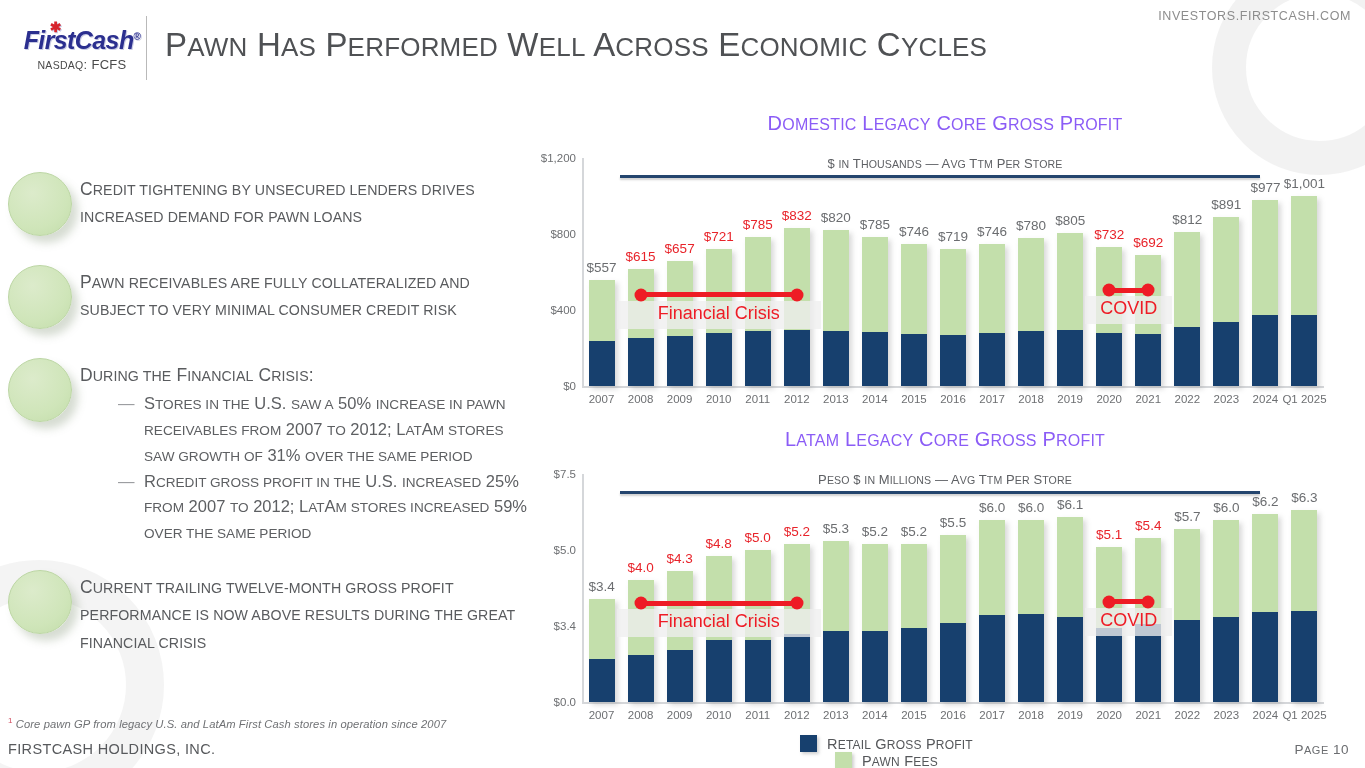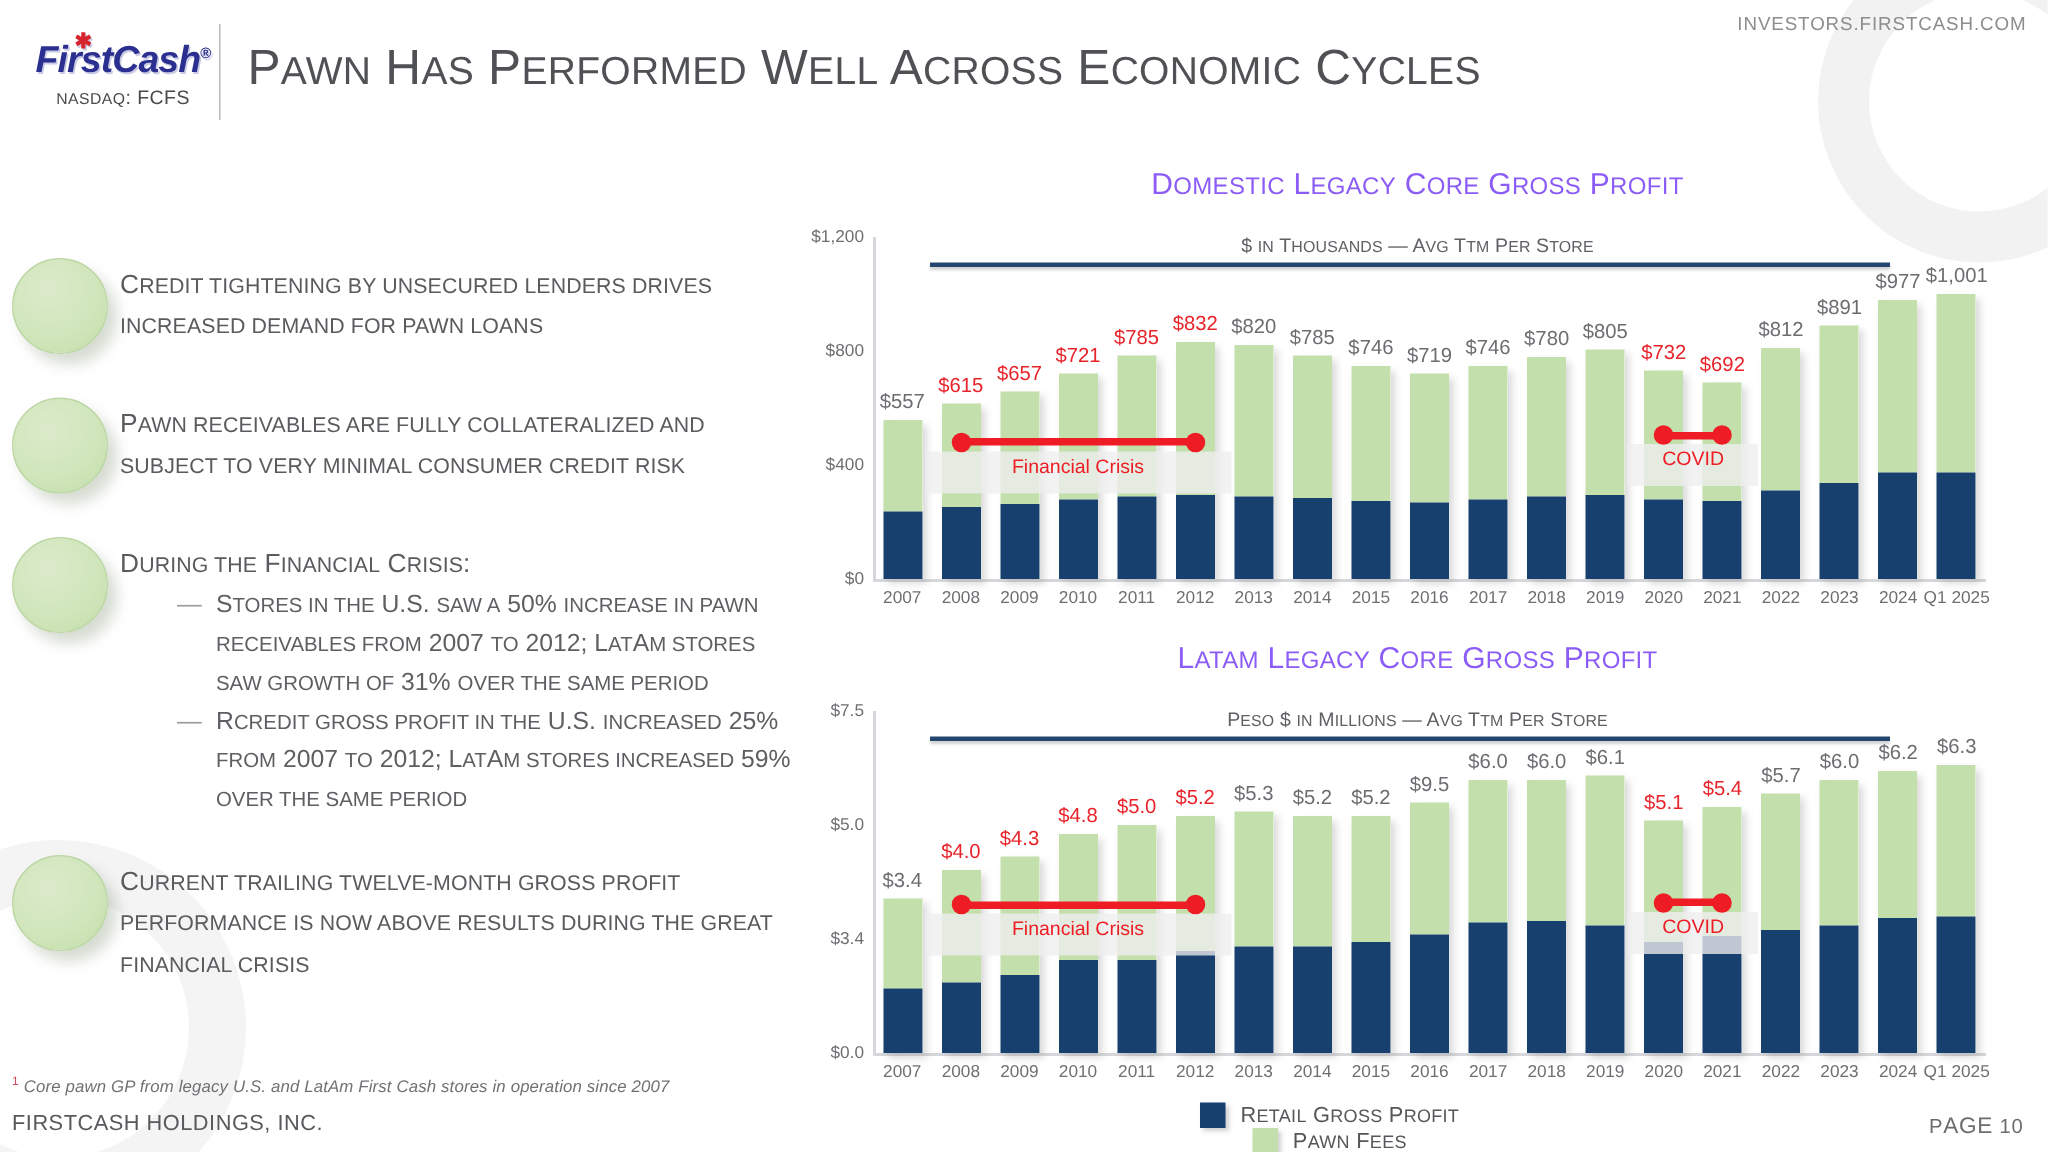--- a/index.html
+++ b/index.html
@@ -85,21 +85,21 @@
   }
   .footnote sup { color: #d14b5e; font-size: 8px; font-style: normal; }
   .company {
     position: absolute; left: 8px; top: 741px;
     font-size: 14.5px; color: #57595c; letter-spacing: .35px; font-weight: 300;
   }
   .page-no {
     position: absolute; right: 16px; top: 742px;
     font-size: 13.5px; color: #6b6d70; letter-spacing: .5px; font-weight: 300;
   }
-  .page-no .sc { font-size: 15px; }
+  .page-no .sc { font-size: 11px; }
 
   
   .chart-block { position: absolute; }
   .ch-title {
     text-align: center; font-size: 20px; color: #8b5cf6; font-weight: 300;
     letter-spacing: .2px; white-space: nowrap;
   }
   .ch-title .sc { font-size: 16px; }
   .ch-sub {
     text-align: center; font-size: 13px; color: #5e6064; font-weight: 400;
@@ -135,21 +135,21 @@
   
   .marker-line { position: absolute; height: 5px; background: #ee1c25; border-radius: 3px; }
   .marker-dot {
     position: absolute; width: 13px; height: 13px; border-radius: 50%;
     background: #ee1c25; transform: translate(-50%,-50%);
   }
   .marker-band {
     position: absolute; background: rgba(238,238,238,.78);
   }
   .marker-text {
-    position: absolute; text-align: right; font-size: 13px; color: #ef3e44;
+    position: absolute; text-align: right; font-size: 18px; color: #ef3e44;
     font-weight: 300; white-space: nowrap; transform: translateX(-50%);
   }
 
   
   .legend { position: absolute; left: 800px; top: 735px; display: flex; align-items: center; flex-direction: column; }
   .lg-item { display: flex; align-items: center; margin-right: 46px; }
   .lg-swatch { width: 17px; height: 17px; margin-right: 10px; box-shadow: 2px 2px 3px rgba(150,150,150,.45); }
   .lg-label { font-size: 14.5px; color: #55575a; font-weight: 300; letter-spacing: .2px; }
   .lg-label .sc { font-size: 12px; }
 </style>
@@ -420,21 +420,21 @@
         <div class="bar" style="left: 370.947px; top: 69.92px; width: 26px; height: 158.08px;">
           <div class="seg-light" style="top: 0px; height: 83.6px; background: rgb(195, 223, 171);"></div>
           <div class="seg-dark" style="top: 83.6px; height: 74.48px; background: rgb(23, 64, 110);"></div>
         </div>
         <div class="vlabel" style="left: 383.947px; top: 49.92px;">$5.2</div>
         <div class="xtick" style="left: 353.947px; top: 235px; width: 60px;">2015</div>
         <div class="bar" style="left: 410px; top: 60.8px; width: 26px; height: 167.2px;">
           <div class="seg-light" style="top: 0px; height: 88.16px; background: rgb(195, 223, 171);"></div>
           <div class="seg-dark" style="top: 88.16px; height: 79.04px; background: rgb(23, 64, 110);"></div>
         </div>
-        <div class="vlabel" style="left: 423px; top: 40.8px;">$9.5</div>
+        <div class="vlabel" style="left: 423px; top: 40.8px;">$5.5</div>
         <div class="xtick" style="left: 393px; top: 235px; width: 60px;">2016</div>
         <div class="bar" style="left: 449.053px; top: 45.6px; width: 26px; height: 182.4px;">
           <div class="seg-light" style="top: 0px; height: 95.76px; background: rgb(195, 223, 171);"></div>
           <div class="seg-dark" style="top: 95.76px; height: 86.64px; background: rgb(23, 64, 110);"></div>
         </div>
         <div class="vlabel" style="left: 462.053px; top: 25.6px;">$6.0</div>
         <div class="xtick" style="left: 432.053px; top: 235px; width: 60px;">2017</div>
         <div class="bar" style="left: 488.105px; top: 45.6px; width: 26px; height: 182.4px;">
           <div class="seg-light" style="top: 0px; height: 94.24px; background: rgb(195, 223, 171);"></div>
           <div class="seg-dark" style="top: 94.24px; height: 88.16px; background: rgb(23, 64, 110);"></div>

